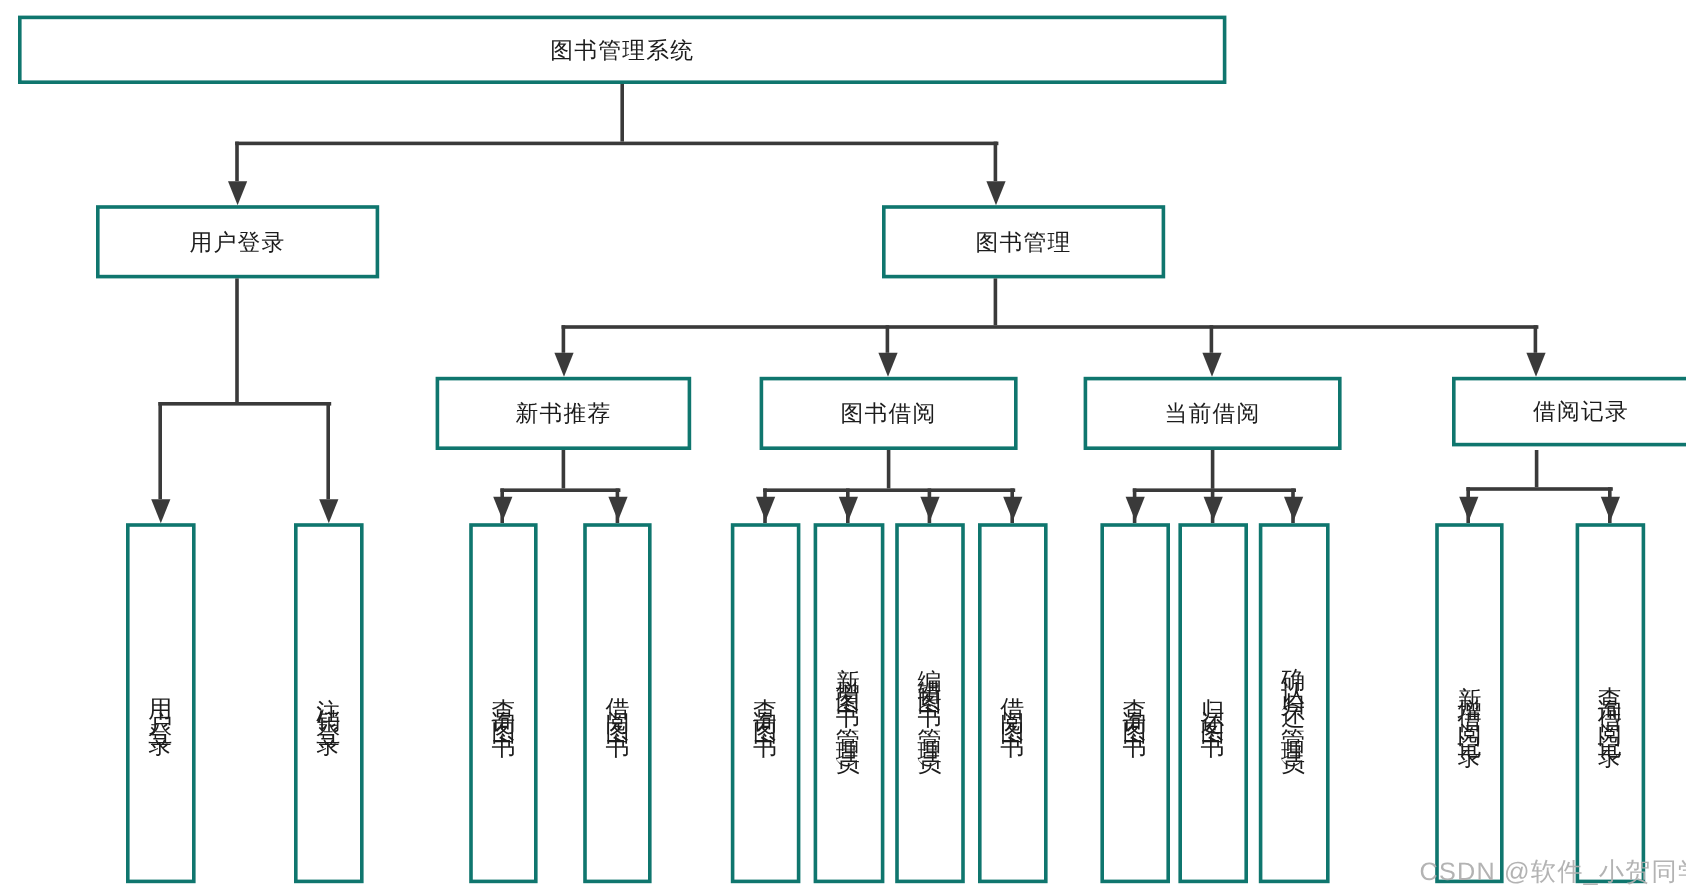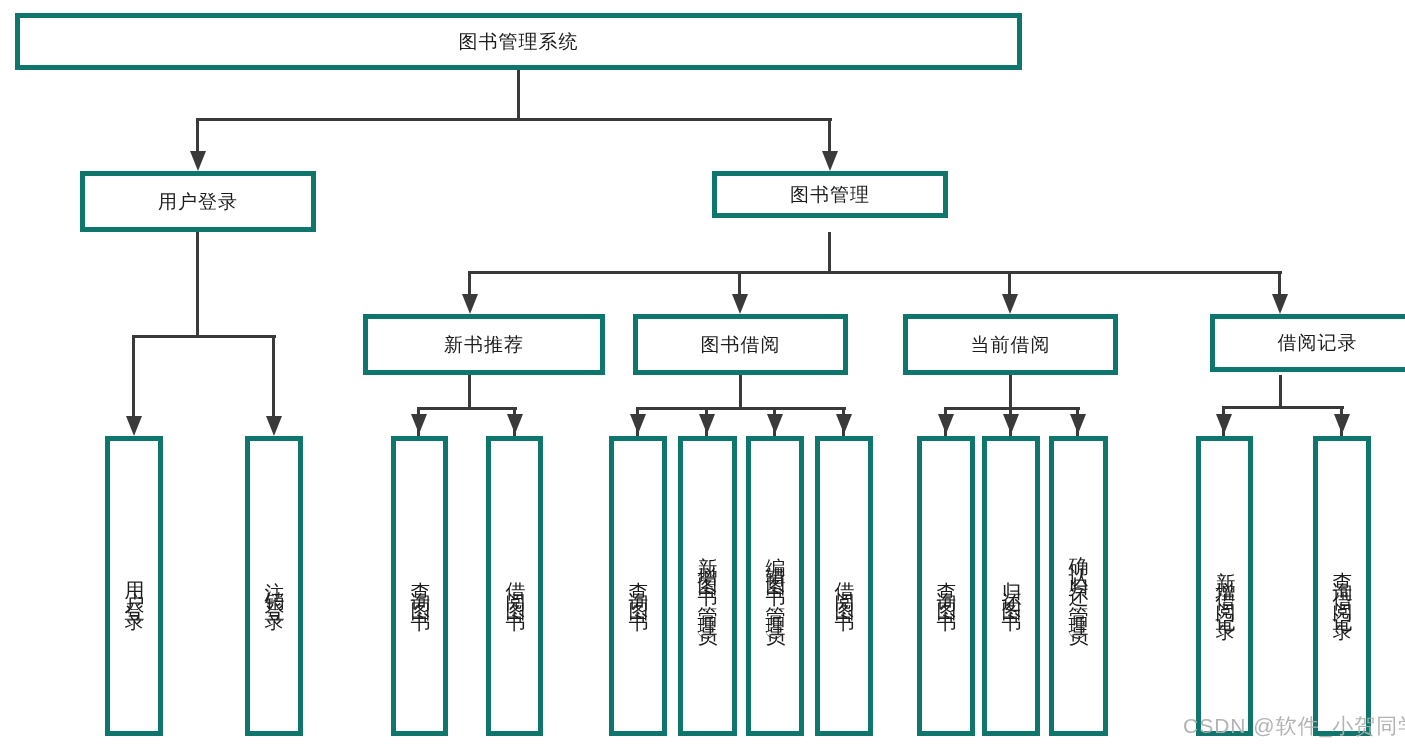--- a/index.html
+++ b/index.html
@@ -3,21 +3,21 @@
 <meta charset="utf-8">
 <style>
   html,body { margin:0; padding:0; background:#ffffff; }
   .canvas {
     position:relative; width:1405px; height:747px; background:#ffffff;
     font-family:"Liberation Sans","DejaVu Sans",sans-serif;
     color:#1c1c1c; overflow:hidden;
   }
   .box {
     position:absolute; box-sizing:border-box;
-    border:5px solid #0f766e; background:#ffffff;
+    border:3px solid #0f766e; background:#ffffff;
     display:flex; align-items:center; justify-content:center;
     font-size:19px; letter-spacing:1px; white-space:nowrap;
   }
   .leaf {
     display:block;
     writing-mode:vertical-lr; text-orientation:mixed;
     text-align:center; font-size:20px; letter-spacing:10px;
     line-height:50px;
   }
   .vl { position:absolute; width:3px; background:#3a3a3a; }
@@ -41,21 +41,21 @@
   <div class="box" style="left:15px;top:13px;width:1007px;height:57px">图书管理系统</div>
 
   <div class="vl" style="left:517px;top:70px;height:48px"></div>
   <div class="hl" style="left:196px;top:118px;width:636px"></div>
   <div class="vl" style="left:196px;top:118px;height:33px"></div>
   <div class="tri" style="left:190px;top:151px"></div>
   <div class="vl" style="left:828px;top:118px;height:33px"></div>
   <div class="tri" style="left:822px;top:151px"></div>
 
   <div class="box" style="left:80px;top:171px;width:236px;height:61px">用户登录</div>
-  <div class="box" style="left:712px;top:171px;width:236px;height:47px">图书管理</div>
+  <div class="box" style="left:735px;top:171px;width:236px;height:61px">图书管理</div>
 
   <div class="vl" style="left:196px;top:232px;height:103px"></div>
   <div class="hl" style="left:132px;top:335px;width:144px"></div>
   <div class="vl" style="left:132px;top:335px;height:81px"></div>
   <div class="tri" style="left:126px;top:416px"></div>
   <div class="vl" style="left:272px;top:335px;height:81px"></div>
   <div class="tri" style="left:266px;top:416px"></div>
 
   <div class="box leaf" style="left:105px;top:436px;width:58px;height:300px">用户登录</div>
   <div class="box leaf" style="left:245px;top:436px;width:58px;height:300px">注销登录</div>
@@ -64,21 +64,21 @@
   <div class="hl" style="left:468px;top:271px;width:814px"></div>
   <div class="vl" style="left:468px;top:271px;height:23px"></div>
   <div class="tri" style="left:462px;top:294px"></div>
   <div class="vl" style="left:738px;top:271px;height:23px"></div>
   <div class="tri" style="left:732px;top:294px"></div>
   <div class="vl" style="left:1008px;top:271px;height:23px"></div>
   <div class="tri" style="left:1002px;top:294px"></div>
   <div class="vl" style="left:1278px;top:271px;height:23px"></div>
   <div class="tri" style="left:1272px;top:294px"></div>
 
-  <div class="box" style="left:363px;top:314px;width:242px;height:61px">新书推荐</div>
+  <div class="box" style="left:363px;top:314px;width:213px;height:61px">新书推荐</div>
   <div class="box" style="left:903px;top:314px;width:215px;height:61px">当前借阅</div>
   <div class="box" style="left:633px;top:314px;width:215px;height:61px">图书借阅</div>
   <div class="box" style="left:1210px;top:314px;width:215px;height:58px">借阅记录</div>
 
   <div class="vl" style="left:468px;top:375px;height:32px"></div>
   <div class="hl" style="left:417px;top:407px;width:100px"></div>
   <div class="vl" style="left:417px;top:407px;height:29px"></div>
   <div class="tri" style="left:411px;top:414px"></div>
   <div class="vl" style="left:513px;top:407px;height:29px"></div>
   <div class="tri" style="left:507px;top:414px"></div>

